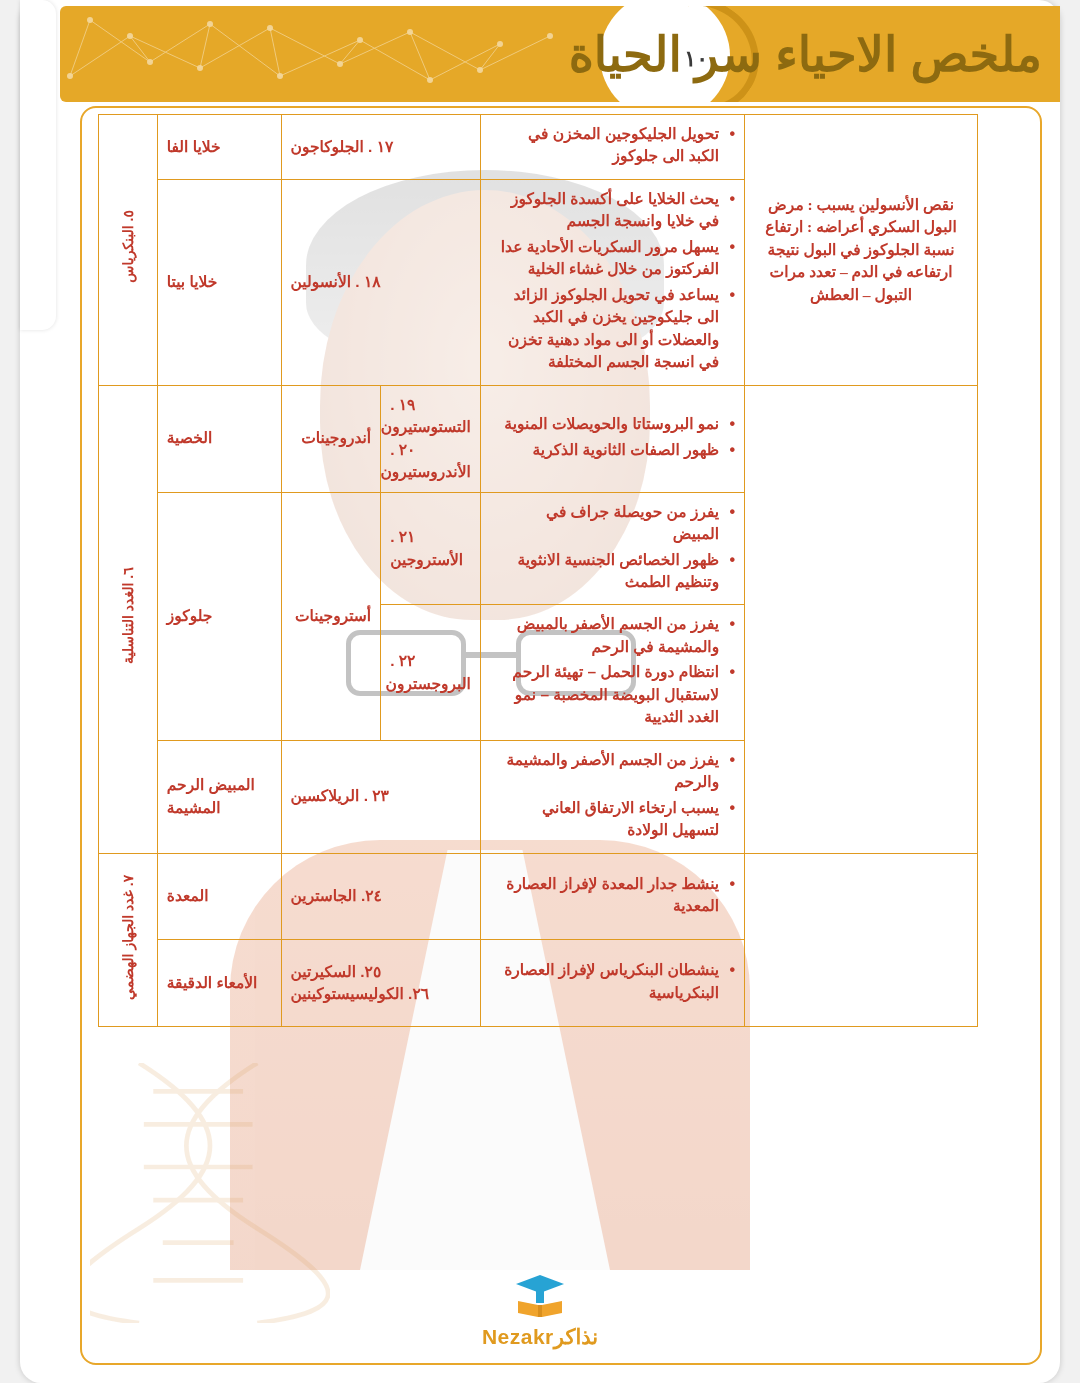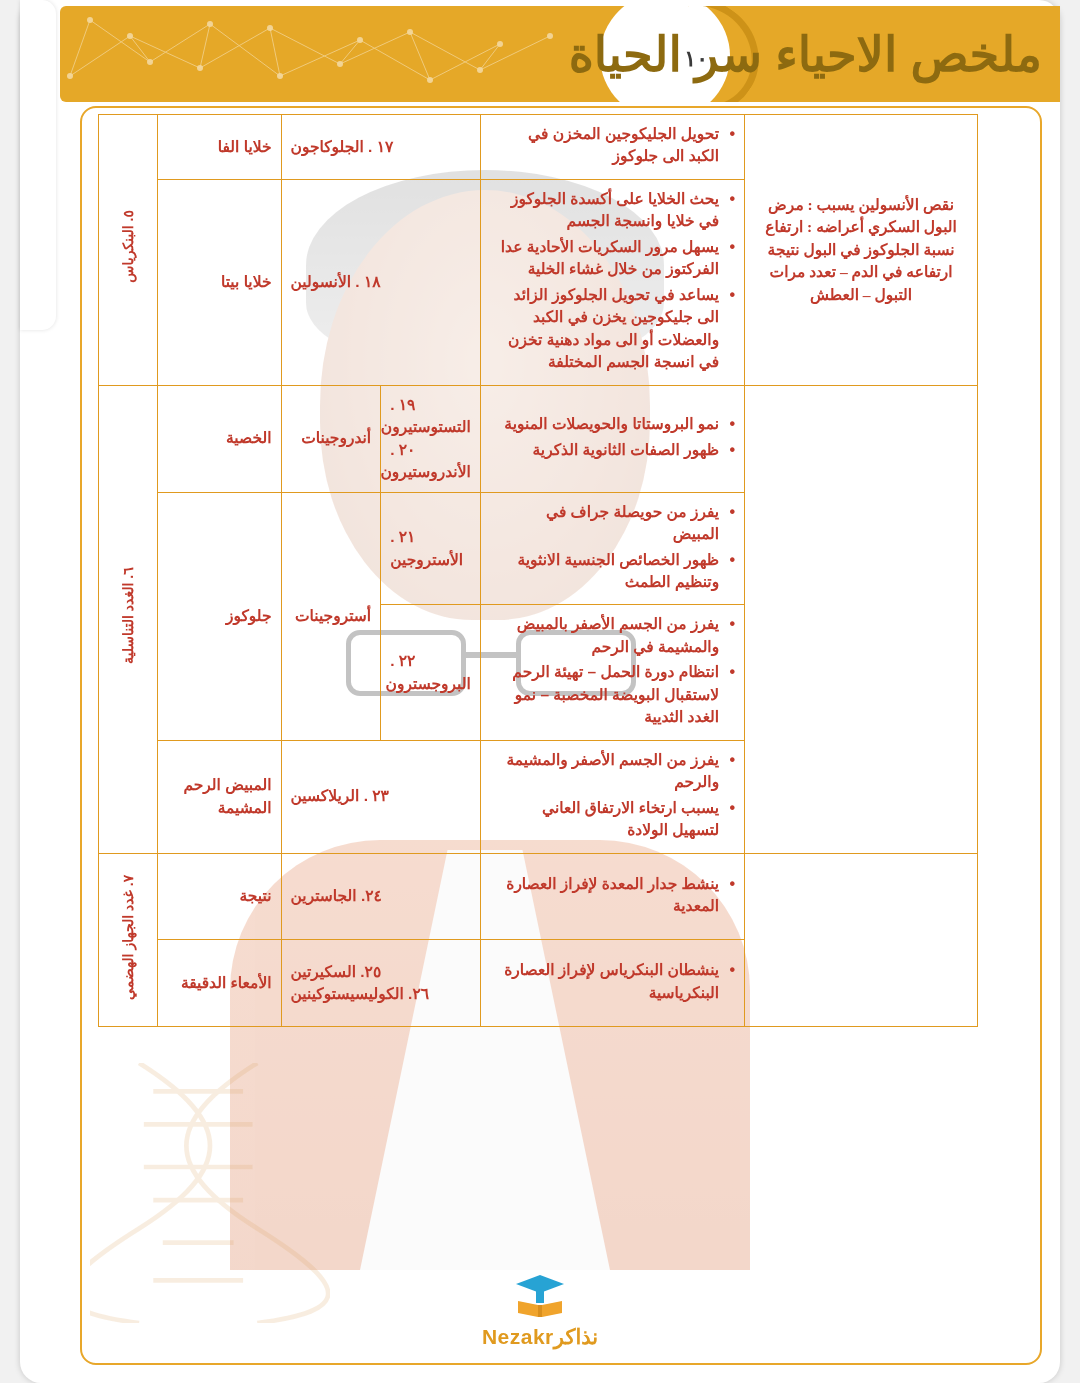--- a/index.html
+++ b/index.html
@@ -140,21 +140,21 @@
     font-size:15.5px;
     line-height:1.45;
     color:#c0392b;
     font-weight:bold;
     background:transparent;
   }
   td.col-effects { width:222px; color:#c0392b; text-align:center;font-family:Liberation Serif, serif; }
   td.col-func    { width:252px; color:#c0392b; text-align:right; }
   td.col-horm    { width:190px; color:#c0392b; text-align:left; }
   td.col-horm2   { width:112px; color:#c0392b; text-align:right; }
-  td.col-gland   { width:118px; color:#c0392b; text-align:right; }
+  td.col-gland   { width:118px; color:#c0392b; text-align:left; }
   td.col-side    { width:56px;  color:#c0392b; text-align:center; }
 
   ul.bul { margin:0; padding:0; list-style:none; }
   ul.bul li {
     position:relative;
     padding-right:16px;
     margin-bottom:3px;
     text-align:right;
     margin-left:8px;
   }
@@ -364,21 +364,21 @@
         <td class="col-effects" rowspan="2"></td>
         <td class="col-func">
           <ul class="bul">
             <li>ينشط جدار المعدة لإفراز العصارة المعدية</li>
           </ul>
         </td>
         <td class="col-horm" colspan="2">
           <span class="horm-line">٢٤. الجاسترين</span>
         </td>
         <td class="col-gland">
-          <span>نتيجة</span>
+          <span>المعدة</span>
         </td>
         <td class="col-side" rowspan="2">
           <span class="side-vert two">٧. غدد الجهاز الهضمي</span>
         </td>
       </tr>
 
       <tr>
         <td class="col-func">
           <ul class="bul">
             <li>ينشطان البنكرياس لإفراز العصارة البنكرياسية</li>

